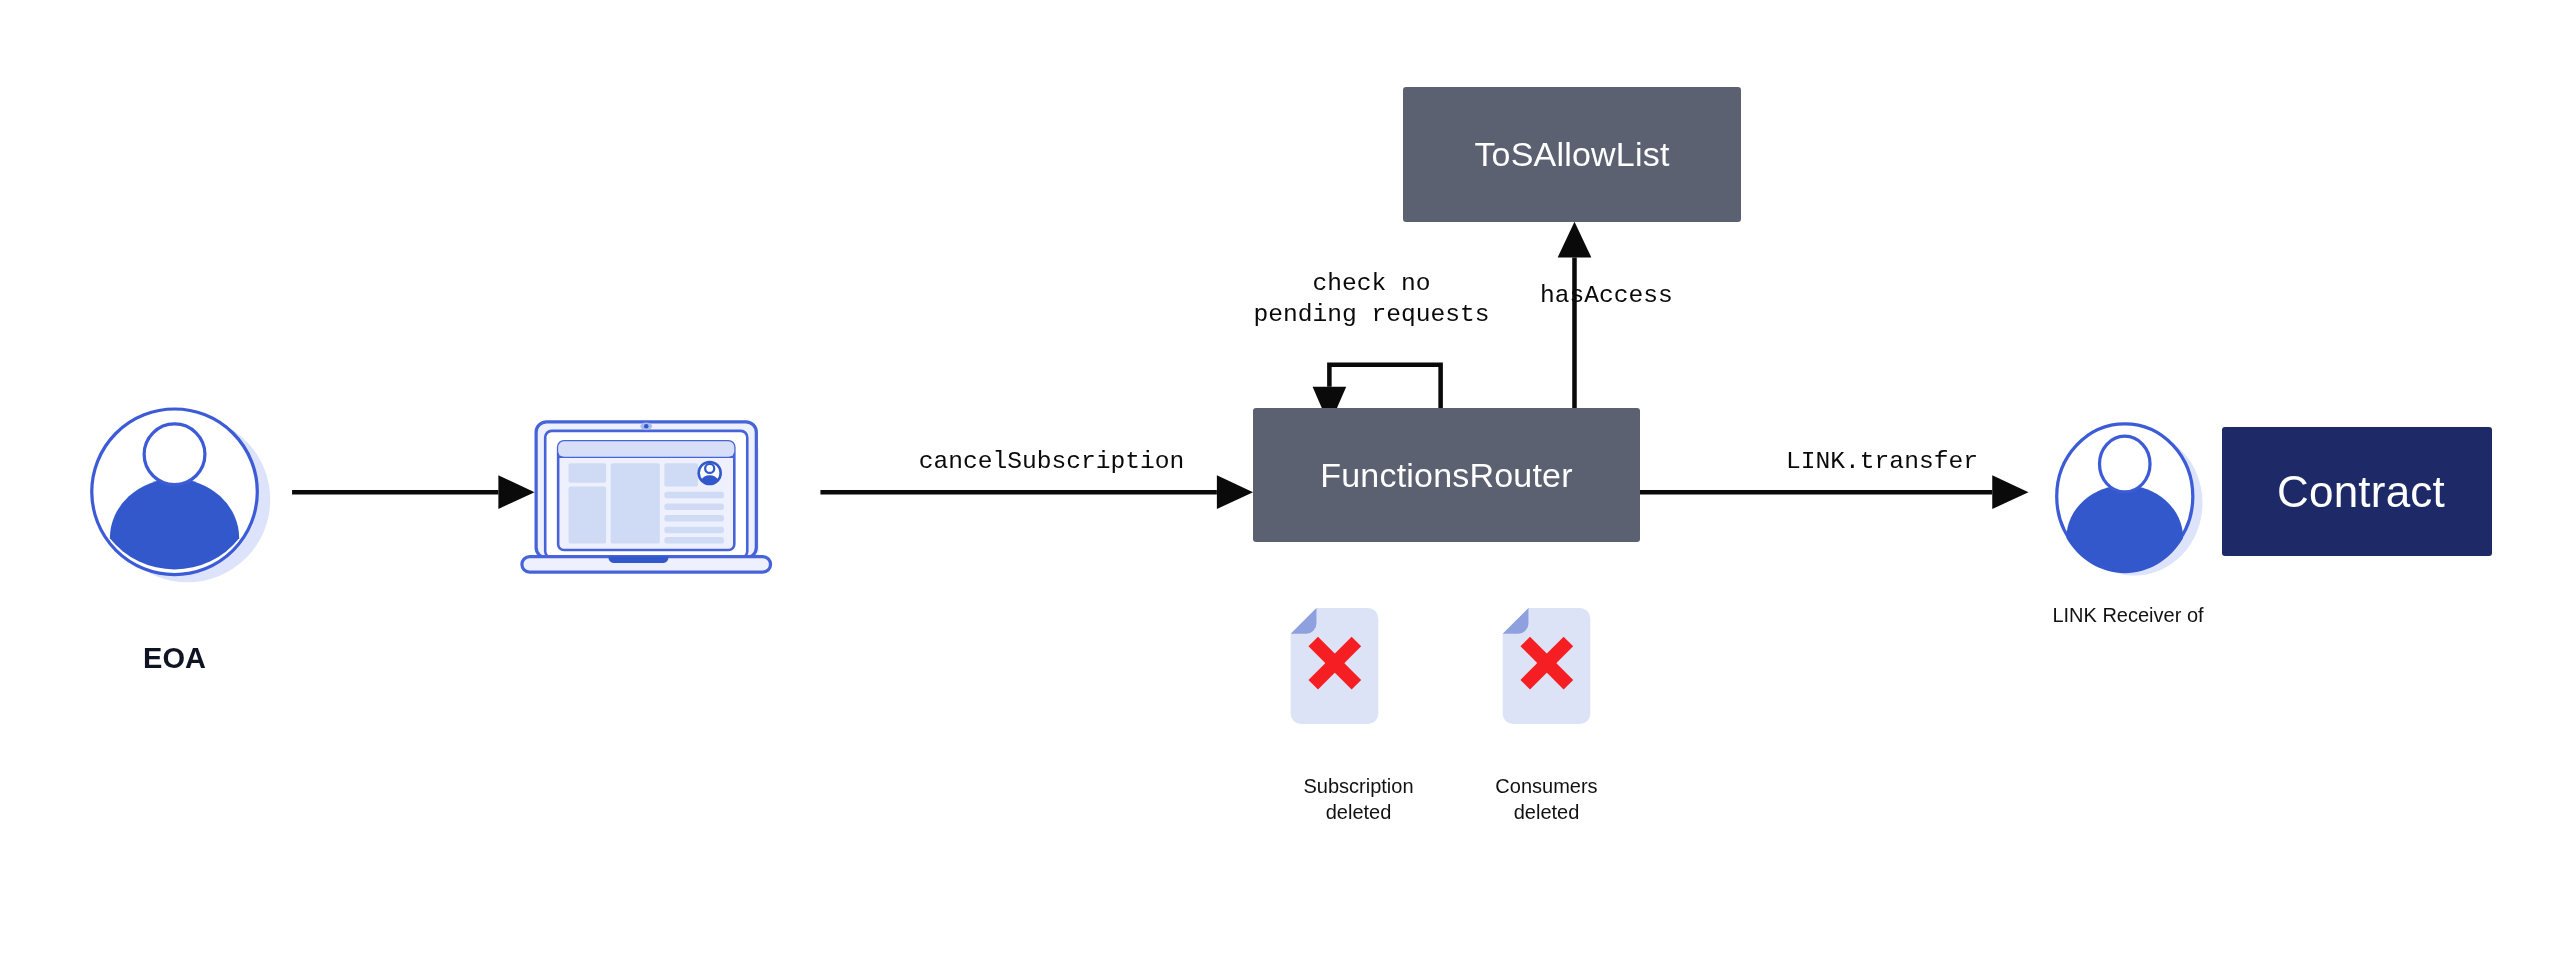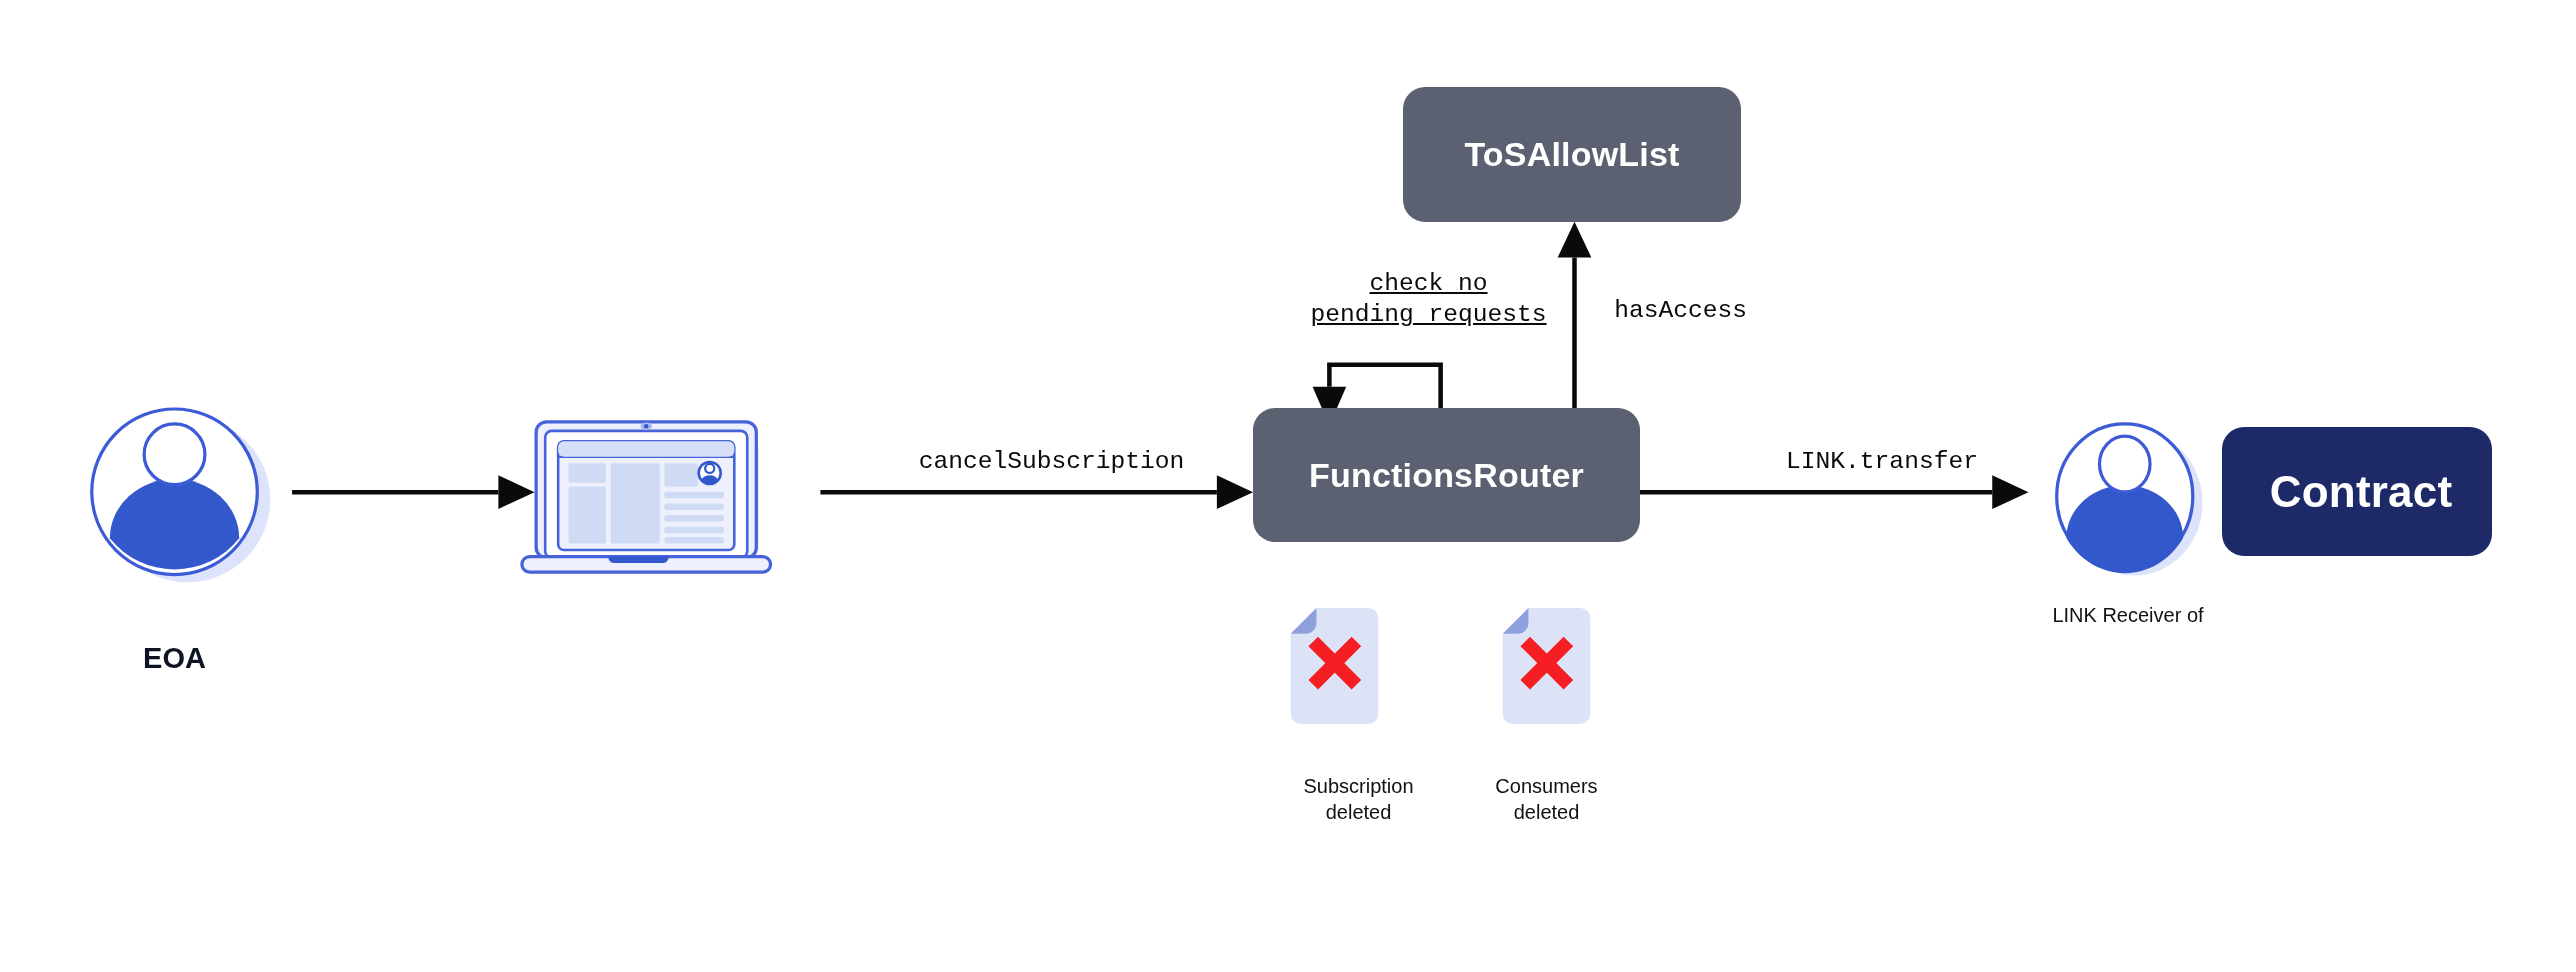--- a/index.html
+++ b/index.html
@@ -19,23 +19,23 @@
   }
   .node {
     position: absolute;
   }
   
   .box {
     position: absolute;
     display: flex;
     align-items: center;
     justify-content: center;
-    border-radius: 22px;
+    border-radius: 3px;
     color: #ffffff;
-    font-weight: bold;
+    font-weight: normal;
     letter-spacing: 0.2px;
     text-align: center;
   }
   .box-slate { background: #5B6171; }
   .box-navy  { background: #1E2A68; }
 
   #box-tos {
     left: 1403px; top: 87px;
     width: 338px; height: 135px;
     font-size: 34px;
@@ -80,22 +80,22 @@
     position: absolute;
     font-family: "Liberation Mono", "DejaVu Sans Mono", monospace;
     font-size: 24.6px;
     color: #0A0A0A;
     text-align: center;
     line-height: 1.28;
     white-space: pre-line;
   }
   #lbl-cancel    { left: 835px; top: 446px; width: 433px; }
   #lbl-transfer  { left: 1688px; top: 446px; width: 388px; }
-  #lbl-hasaccess { left: 1540px; top: 295px; width: 207px; text-align: right; }
-  #lbl-checkno   { left: 1267px; top: 268px; width: 323px; text-decoration: underline; }
+  #lbl-hasaccess { left: 1540px; top: 280px; width: 207px; text-align: left; }
+  #lbl-checkno   { left: 1210px; top: 268px; width: 323px; }
 
   
   svg.layer {
     position: absolute;
     left: 0; top: 0;
     width: 2576px;
     height: 972px;
     overflow: visible;
     pointer-events: none;
   }

